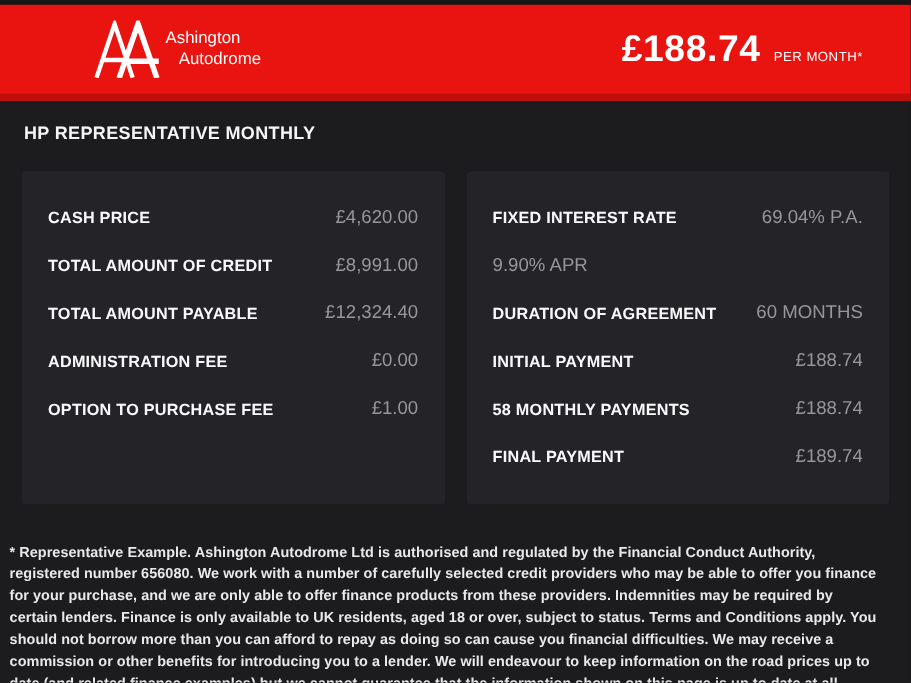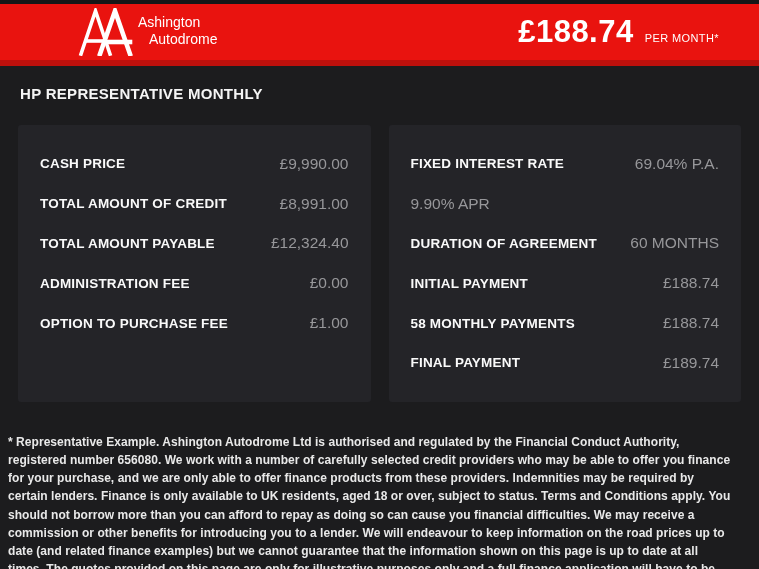--- a/index.html
+++ b/index.html
@@ -4,21 +4,21 @@
 <style>
   * { box-sizing: border-box; margin: 0; padding: 0; }
   html, body { width: 759px; height: 569px; }
   body {
     background: #1c1c1e;
     font-family: "Liberation Sans", sans-serif;
     overflow: hidden;
   }
   .top-strip { height: 4px; background: #161617; }
   .header {
-    height: 62px;
+    height: 80px;
     background: #e9130f;
     border-bottom: 6px solid #bd100c;
     display: flex;
     align-items: center;
     justify-content: space-between;
     padding: 0 22px 0 78px;
   }
   .logo { display: flex; align-items: center; cursor: pointer; }
   .logo-mark { width: 58px; height: 48px; }
   .logo-text { color: #ffffff; font-size: 14px; line-height: 17px; margin-left: 2px; margin-top: -2px; }
@@ -91,21 +91,21 @@
     <span class="price-suffix">PER MONTH*</span>
   </div>
 </div>
 
 <div class="page-title">HP REPRESENTATIVE MONTHLY</div>
 
 <div class="panels">
   <div class="panel">
     <div class="row">
       <span class="row-label">CASH PRICE</span>
-      <span class="row-value">£9,990.00</span>
+      <span class="row-value">£4,620.00</span>
     </div>
     <div class="row">
       <span class="row-label">TOTAL AMOUNT OF CREDIT</span>
       <span class="row-value">£8,991.00</span>
     </div>
     <div class="row">
       <span class="row-label">TOTAL AMOUNT PAYABLE</span>
       <span class="row-value">£12,324.40</span>
     </div>
     <div class="row">

